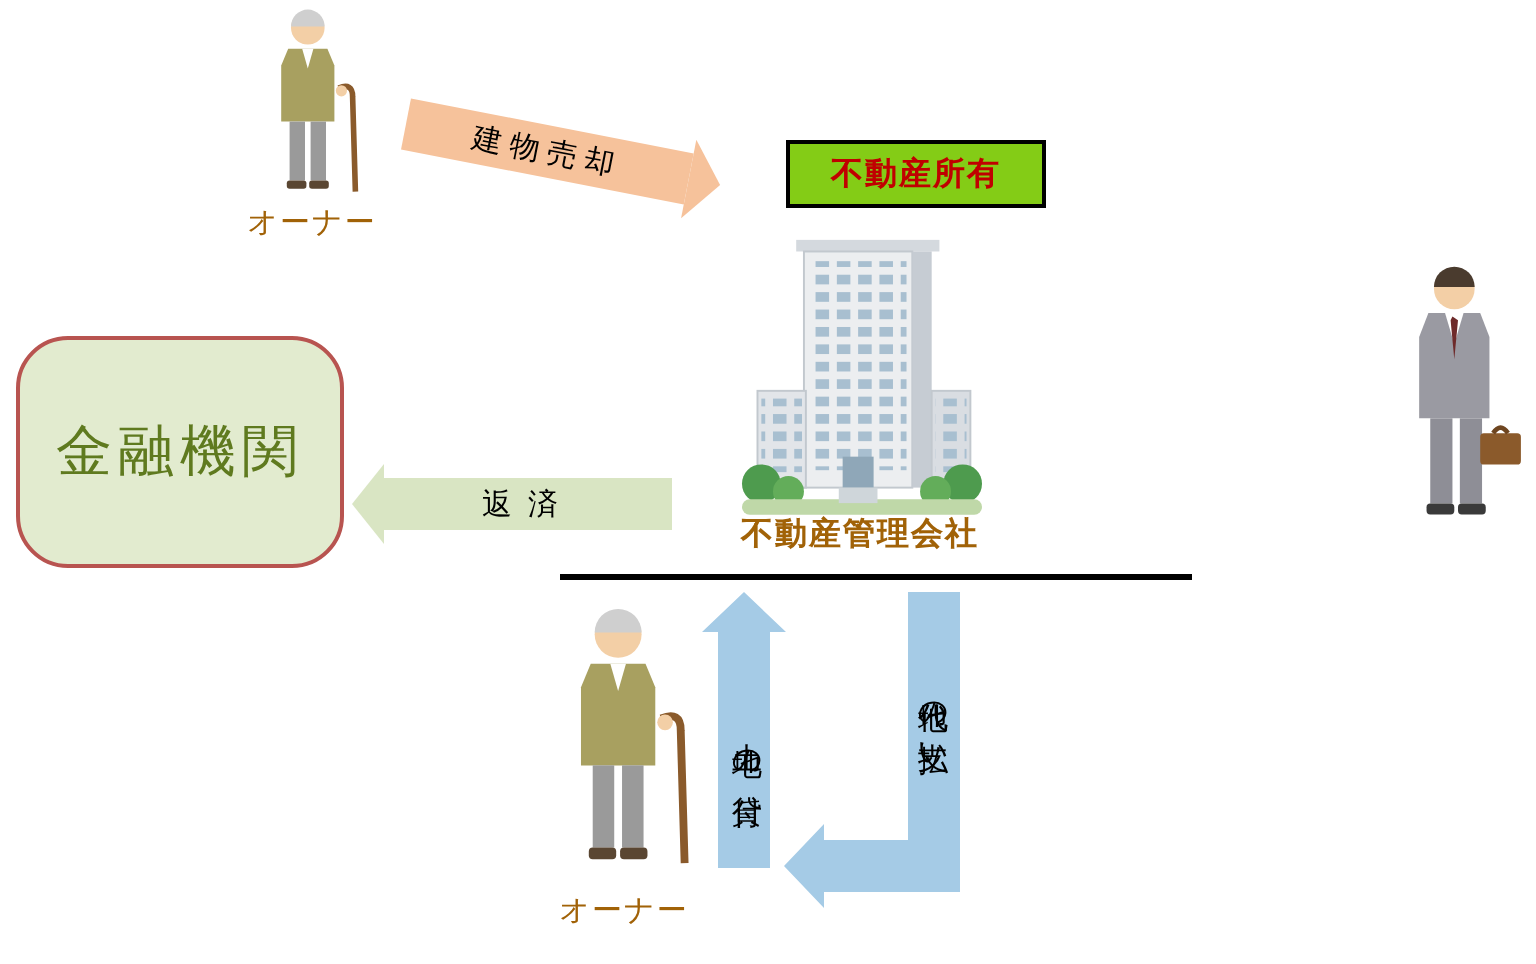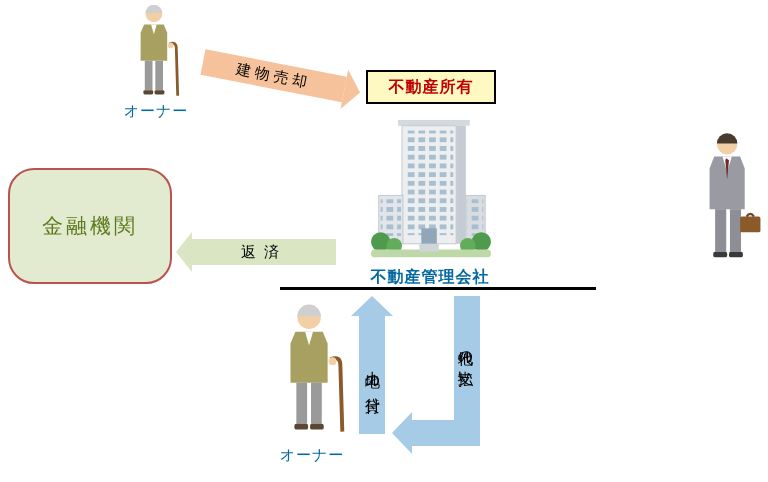--- a/index.html
+++ b/index.html
@@ -1,40 +1,40 @@
 <!DOCTYPE html>
 <html><head>
 <meta charset="utf-8">
 <style>
   html,body{margin:0;padding:0;background:#fff;font-family:"Liberation Sans","DejaVu Sans",sans-serif;}
   #canvas{position:relative;width:768px;height:482px;background:#fff;overflow:hidden;}
 
   .figure{position:absolute;}
   .figure svg{display:block;width:100%;height:100%;}
 
-  .node-label{position:absolute;font-size:15px;color:#0369a1;text-align:center;letter-spacing:1px;}
+  .node-label{position:absolute;font-size:15px;color:#a16207;text-align:center;letter-spacing:1px;}
   .node-label.bold{font-weight:bold;font-size:16px;}
 
   
   .harrow{position:absolute;display:flex;align-items:center;height:40px;}
   .harrow .bar{height:26px;flex:1;display:flex;align-items:center;justify-content:center;
                font-size:15px;color:#000;white-space:nowrap;}
   .head-right{width:0;height:0;border-top:20px solid transparent;border-bottom:20px solid transparent;border-left:16px solid #000;}
   .head-left{width:0;height:0;border-top:20px solid transparent;border-bottom:20px solid transparent;border-right:16px solid #000;}
 
   .green .bar{background:#d9e5c3;} .green .head-right{border-left-color:#d9e5c3;} .green .head-left{border-right-color:#d9e5c3;}
   .blue  .bar{background:#a5cbe6;} .blue  .head-right{border-left-color:#a5cbe6;} .blue  .head-left{border-right-color:#a5cbe6;}
   .orange .bar{background:#f6c29b;} .orange .head-right{border-left-color:#f6c29b;}
 
-  .ownership-box{position:absolute;background:#fef9c3;border:2px solid #000;display:flex;align-items:center;justify-content:center;}
+  .ownership-box{position:absolute;background:#84cc16;border:2px solid #000;display:flex;align-items:center;justify-content:center;margin-left:27px;}
   .ownership-box span{color:#c00000;font-weight:bold;font-size:16px;letter-spacing:1px;}
 
   .financial-box{position:absolute;background:#e2ebcf;border:2px solid #b85450;border-radius:26px;
                  display:flex;align-items:center;justify-content:center;}
-  .financial-box span{color:#5f7a1f;font-size:21px;letter-spacing:3px;}
+  .financial-box span{color:#5f7a1f;font-size:28px;letter-spacing:3px;}
 
   .divider{position:absolute;background:#000;height:3px;}
 
   .varrow{position:absolute;}
   .vtext{position:absolute;writing-mode:vertical-rl;text-orientation:upright;font-size:15px;color:#000;
          display:flex;align-items:center;justify-content:center;letter-spacing:3px;}
 </style>
 </head>
 <body>
 
@@ -92,21 +92,21 @@
       <rect x="108" y="84" width="16" height="38" fill="url(#bw)"></rect>
       <rect x="60" y="114" width="16" height="16" fill="#8fa7b8"></rect>
       <circle cx="18" cy="128" r="10" fill="#4e9b4e"></circle>
       <circle cx="122" cy="128" r="10" fill="#4e9b4e"></circle>
       <circle cx="32" cy="132" r="8" fill="#63ad5a"></circle>
       <circle cx="108" cy="132" r="8" fill="#63ad5a"></circle>
       <rect x="8" y="136" width="124" height="8" rx="4" fill="#bfd8a8"></rect>
       <rect x="58" y="130" width="20" height="8" fill="#cfd6da"></rect>
     </svg>
   </div>
-  <div class="node-label bold" style="left:340px;top:267px;width:180px">不動産管理会社</div>
+  <div class="node-label bold" style="left:340px;top:257px;width:180px">不動産管理会社</div>
 
   <div class="divider" style="left:280px;top:287px;width:316px"></div>
 
 
 
   <div class="figure" style="left:692px;top:126px;width:74px;height:146px">
     <svg viewBox="0 0 80 150">
       <circle cx="38" cy="16" r="11" fill="#f3cfa6"></circle>
       <path d="M27 15 a11 11 0 0 1 22 0 z" fill="#4a3b2e"></path>
       <path d="M24 29 L52 29 L57 42 L57 86 L19 86 L19 42 Z" fill="#9a9aa2"></path>

